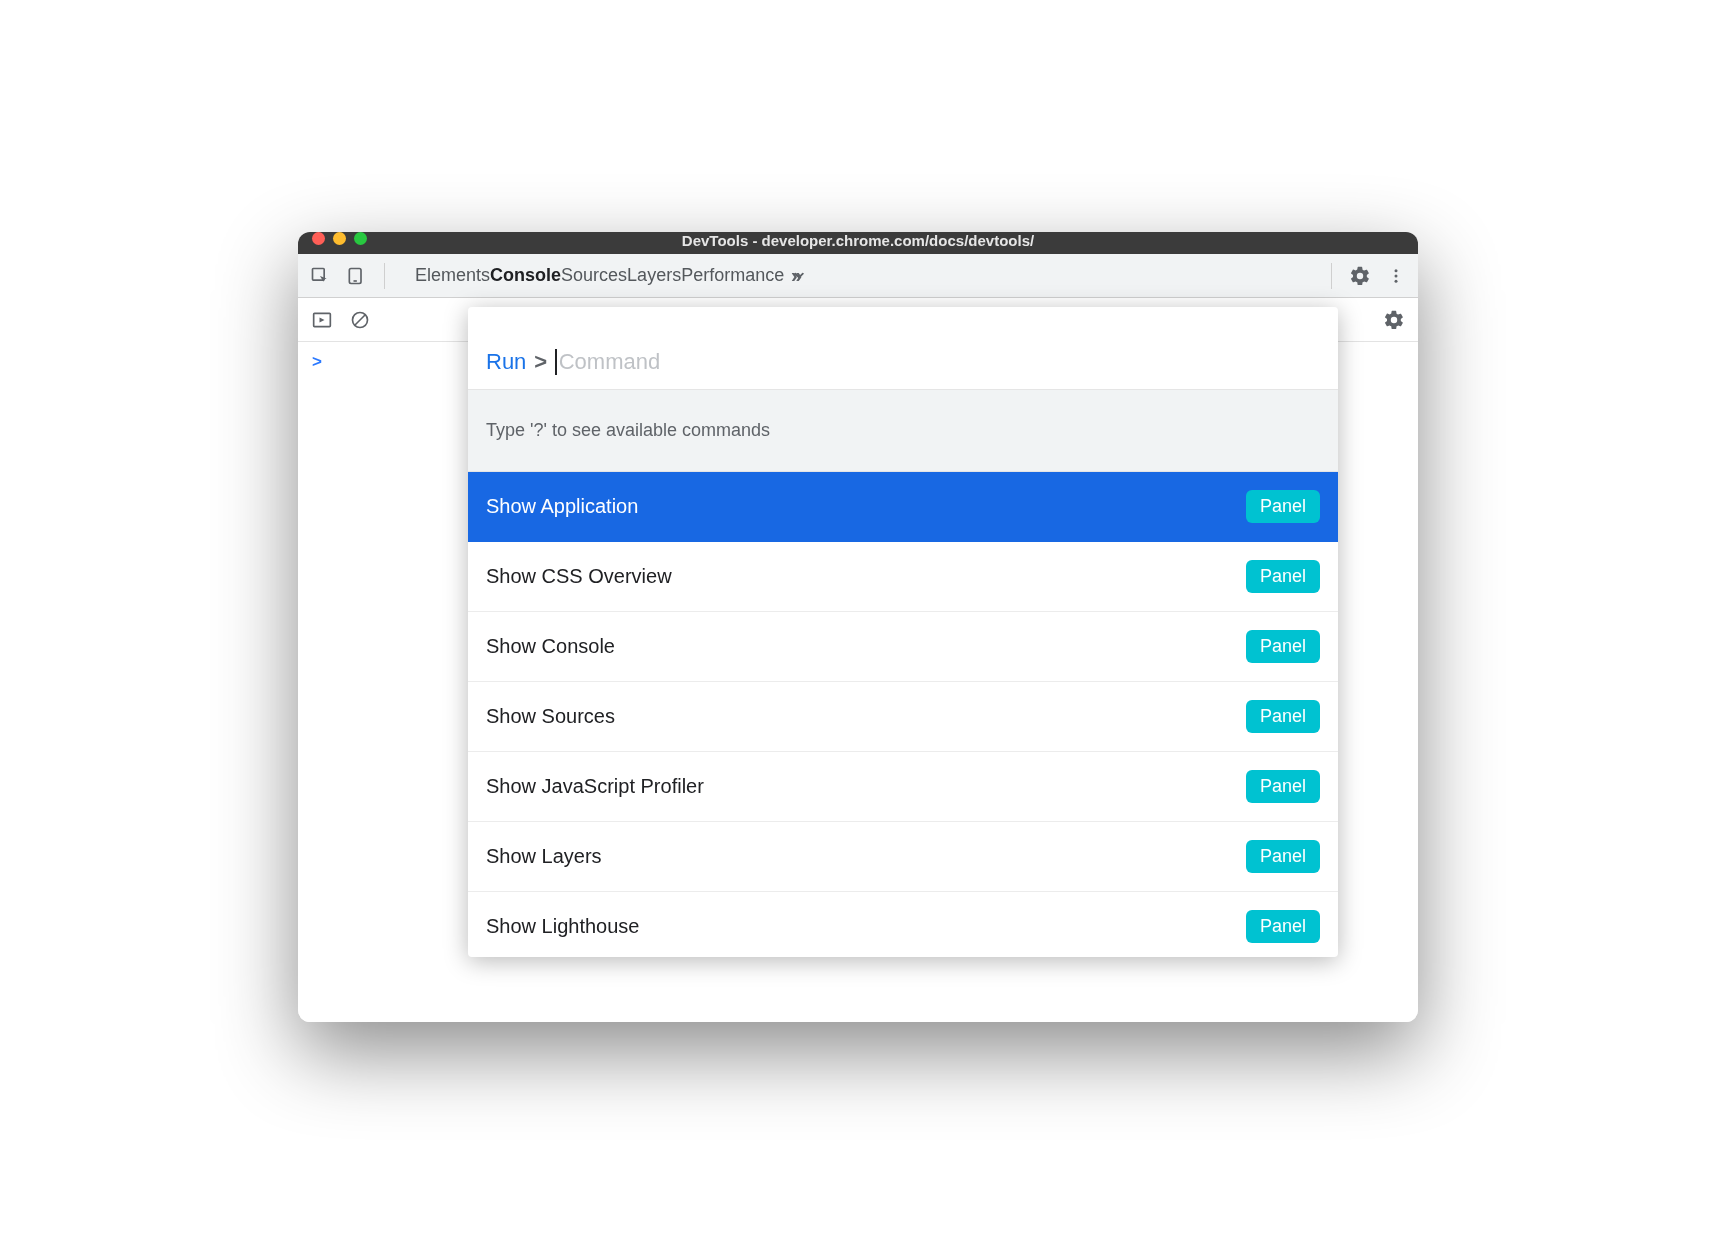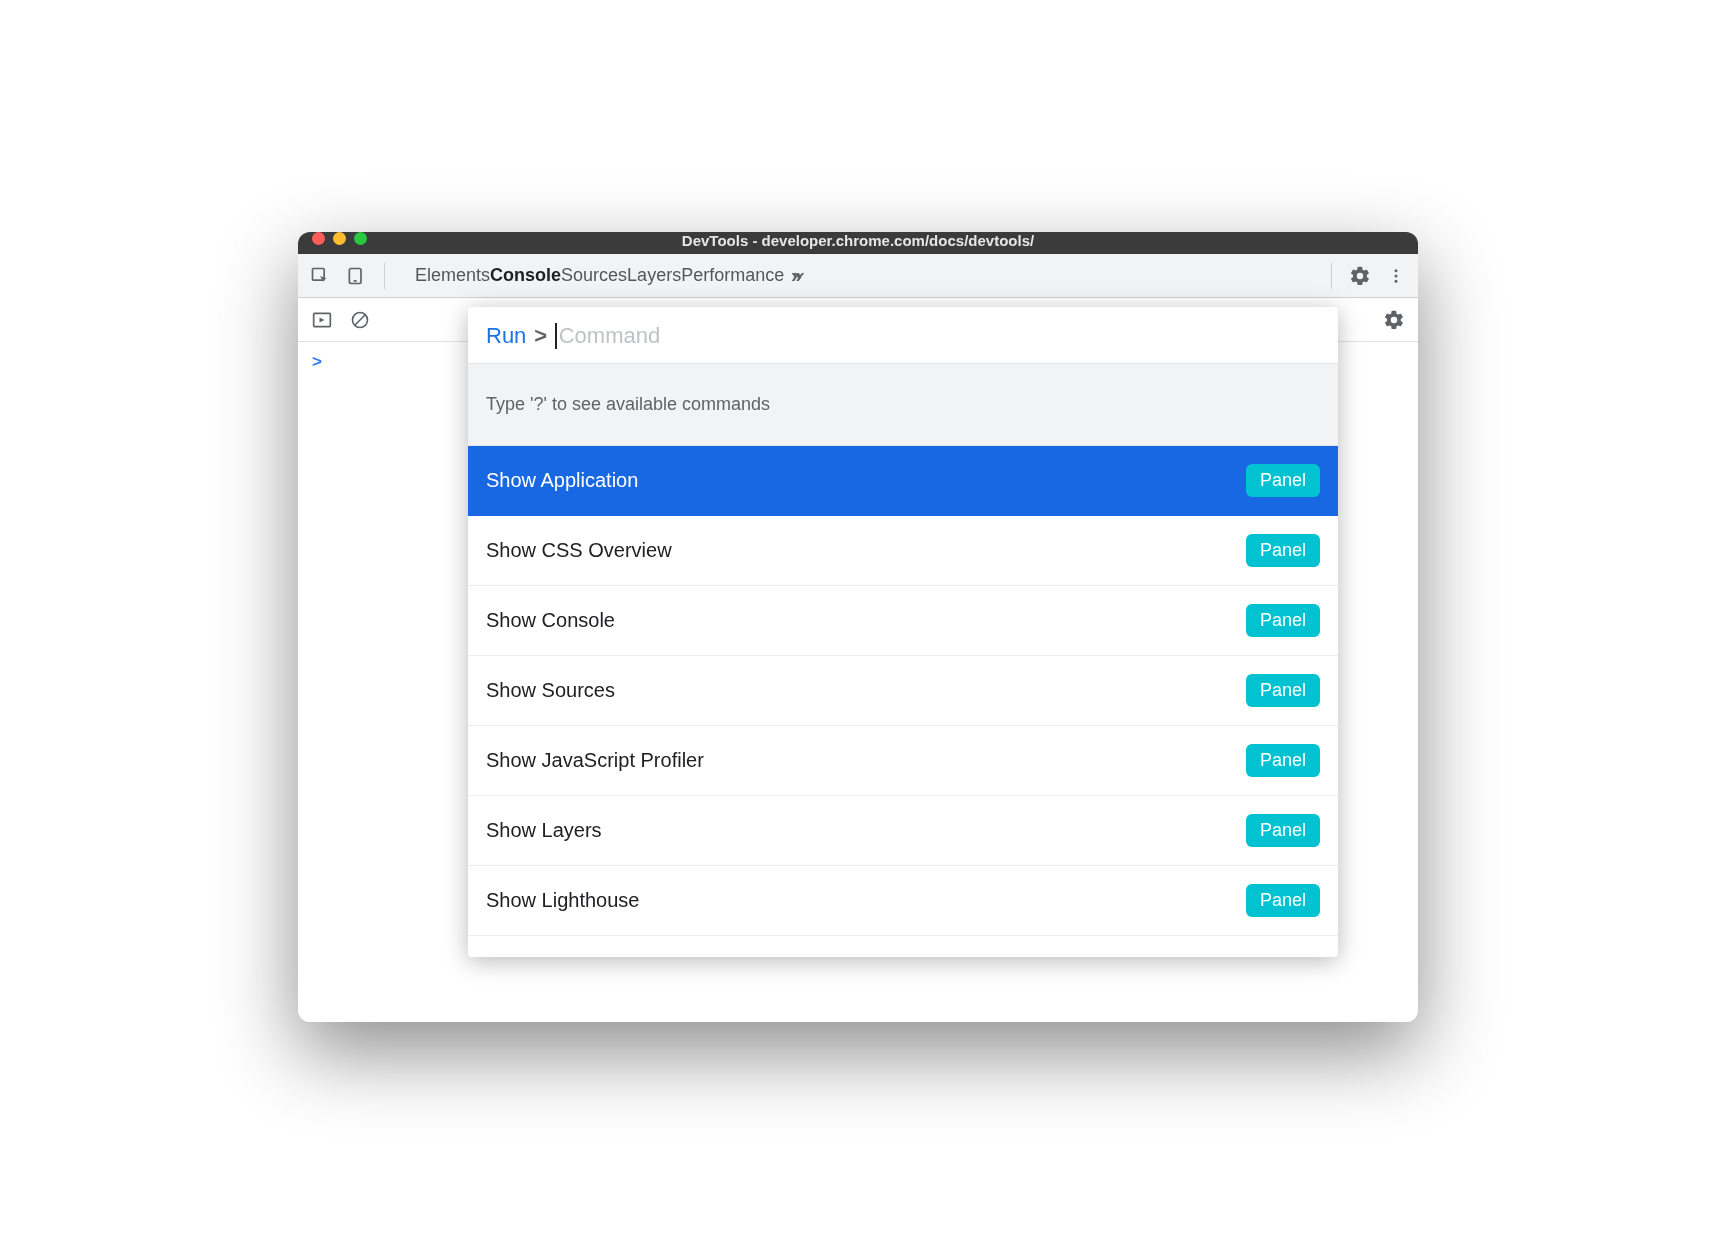--- a/index.html
+++ b/index.html
@@ -111,20 +111,21 @@
     overflow: hidden;
     display: flex;
     flex-direction: column;
     height: 650px;
   }
   .palette-input-row {
     display: flex; align-items: center;
     padding: 16px 18px 14px 18px;
     gap: 8px;
     font-size: 22px;
+    margin-top: 26px;
   }
   .palette-run { color:#1a73e8; }
   .palette-gt { color:#5f6368; font-weight:600; }
   .palette-cursor {
     width: 1.5px; height: 26px; background:#202124;
   }
   .palette-placeholder { color:#bfc2c6; }
   .palette-hint {
     background:#f1f3f4;
     color:#5f6368;

